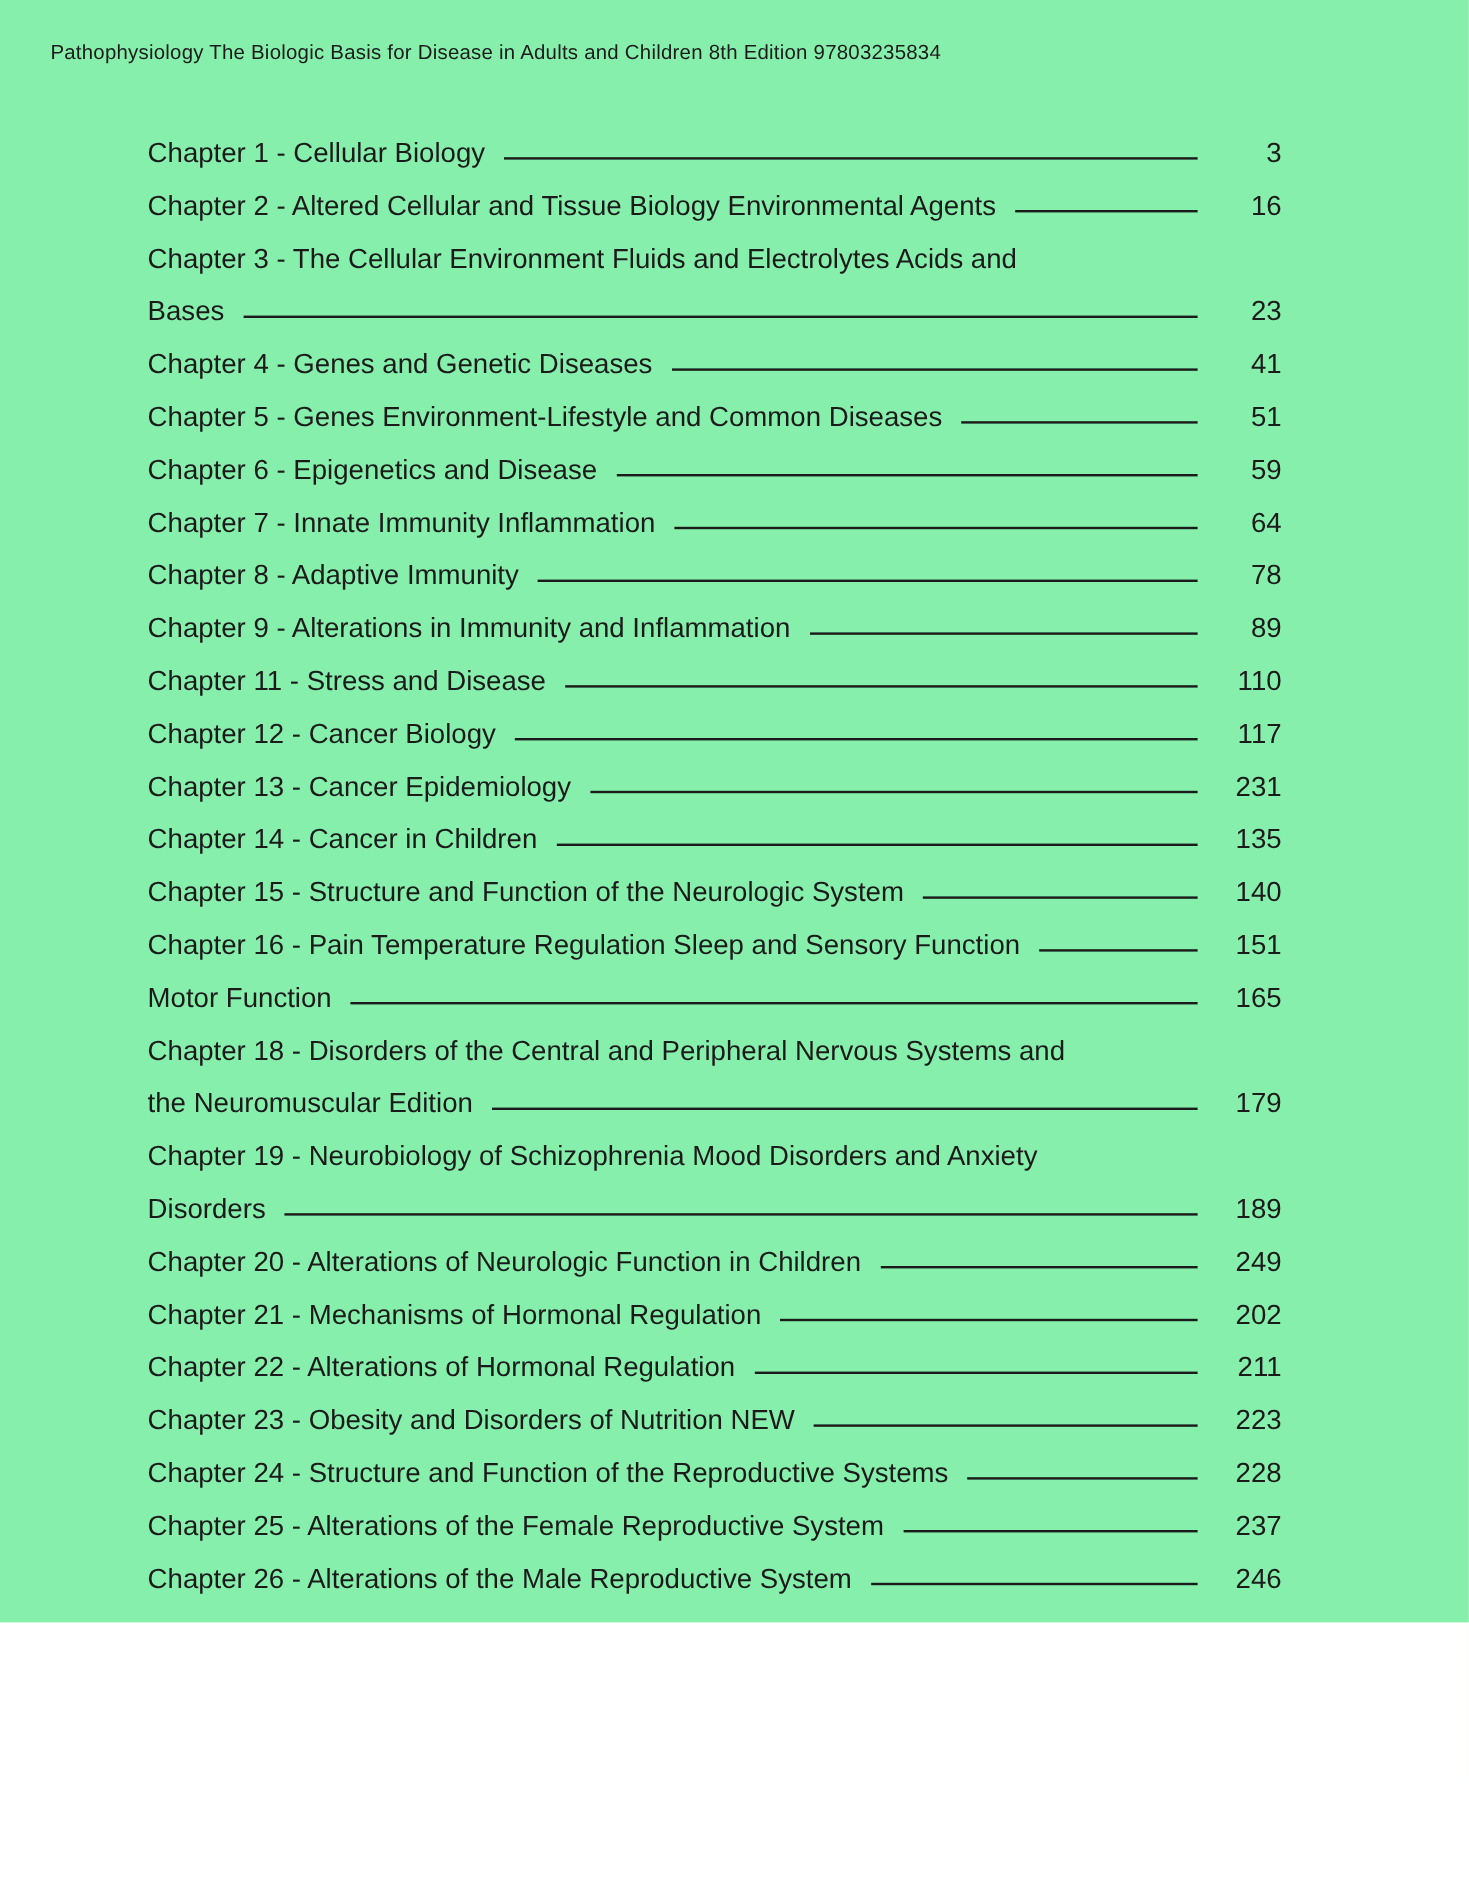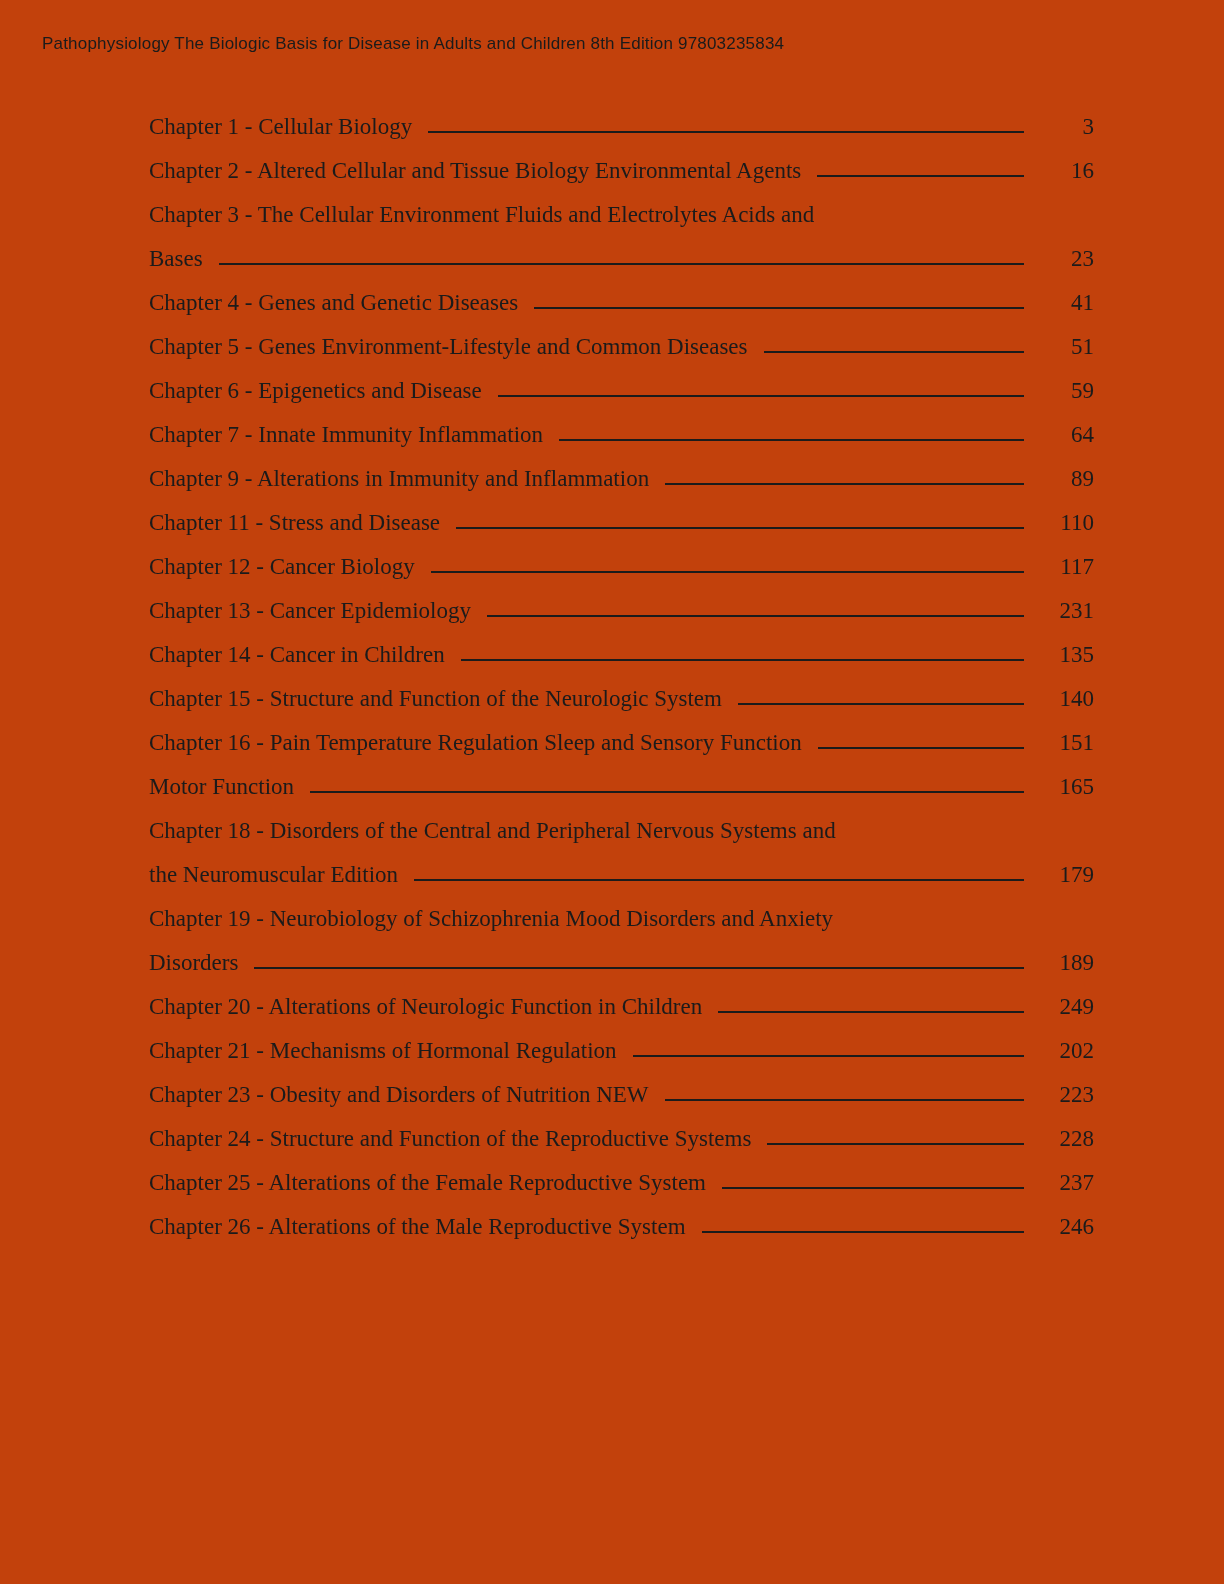--- a/index.html
+++ b/index.html
@@ -10,38 +10,37 @@
   body {
     width: 1224px;
     height: 1584px;
     font-family: "Liberation Sans", "DejaVu Sans", sans-serif;
     color: #1b1b1b;
     overflow: hidden;
   }
   .page {
     position: relative;
     width: 1224px;
-    height: 1584px;
-    background: #c2410c;
+    height: 1352px;
+    background: #86efac;
   }
   .doc-header {
     position: absolute;
     top: 34px;
     left: 42px;
     font-size: 17px;
     letter-spacing: 0.2px;
     color: #1b1b1b;
     white-space: nowrap;
   }
   .toc {
     position: absolute;
     top: 105px;
-    left: 149px;
+    left: 123px;
     width: 945px;
-    font-family: Liberation Serif, serif;
   }
   .toc-row {
     display: flex;
     align-items: center;
     height: 44px;
     font-size: 23px;
     color: #1b1b1b;
     white-space: nowrap;
   }
   .toc-text {
@@ -100,20 +99,25 @@
         <span class="toc-text">Chapter 6 - Epigenetics and Disease</span>
         <span class="leader" style="background: rgb(27, 27, 27);"></span>
         <span class="toc-page">59</span>
       </div>
       <div class="toc-row">
         <span class="toc-text">Chapter 7 - Innate Immunity Inflammation</span>
         <span class="leader" style="background: rgb(27, 27, 27);"></span>
         <span class="toc-page">64</span>
       </div>
       <div class="toc-row">
+        <span class="toc-text">Chapter 8 - Adaptive Immunity</span>
+        <span class="leader" style="background: rgb(27, 27, 27);"></span>
+        <span class="toc-page">78</span>
+      </div>
+      <div class="toc-row">
         <span class="toc-text">Chapter 9 - Alterations in Immunity and Inflammation</span>
         <span class="leader" style="background: rgb(27, 27, 27);"></span>
         <span class="toc-page">89</span>
       </div>
       <div class="toc-row">
         <span class="toc-text">Chapter 11 - Stress and Disease</span>
         <span class="leader" style="background: rgb(27, 27, 27);"></span>
         <span class="toc-page">110</span>
       </div>
       <div class="toc-row">
@@ -164,20 +168,25 @@
       </div>
       <div class="toc-row">
         <span class="toc-text">Chapter 20 - Alterations of Neurologic Function in Children</span>
         <span class="leader" style="background: rgb(27, 27, 27);"></span>
         <span class="toc-page">249</span>
       </div>
       <div class="toc-row">
         <span class="toc-text">Chapter 21 - Mechanisms of Hormonal Regulation</span>
         <span class="leader" style="background: rgb(27, 27, 27);"></span>
         <span class="toc-page">202</span>
+      </div>
+      <div class="toc-row">
+        <span class="toc-text">Chapter 22 - Alterations of Hormonal Regulation</span>
+        <span class="leader" style="background: rgb(27, 27, 27);"></span>
+        <span class="toc-page">211</span>
       </div>
       <div class="toc-row">
         <span class="toc-text">Chapter 23 - Obesity and Disorders of Nutrition NEW</span>
         <span class="leader" style="background: rgb(27, 27, 27);"></span>
         <span class="toc-page">223</span>
       </div>
       <div class="toc-row">
         <span class="toc-text">Chapter 24 - Structure and Function of the Reproductive Systems</span>
         <span class="leader" style="background: rgb(27, 27, 27);"></span>
         <span class="toc-page">228</span>

